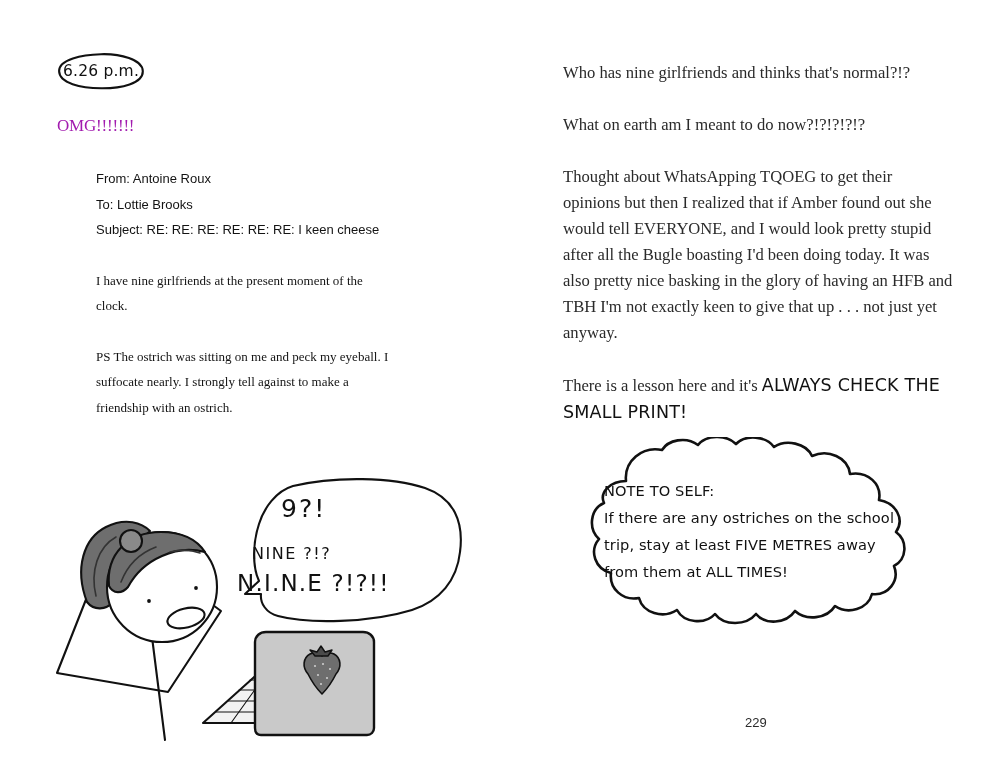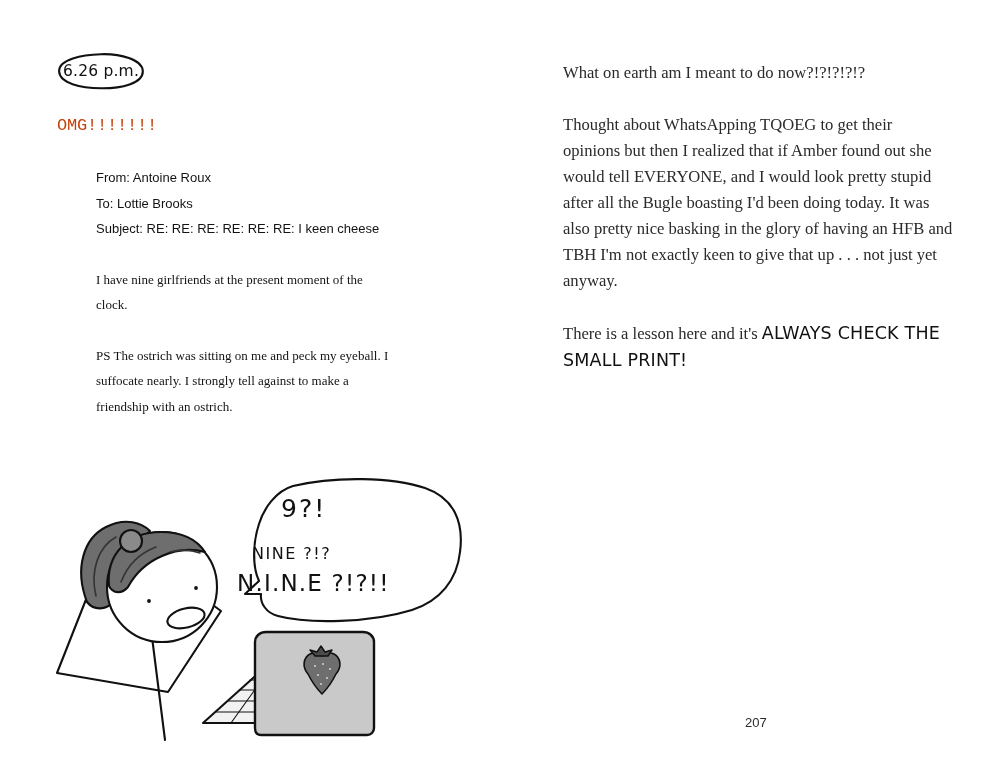--- a/index.html
+++ b/index.html
@@ -60,24 +60,24 @@
     z-index: 2;
     font-family: "DejaVu Sans", sans-serif;
     font-size: 15.5px;
     letter-spacing: .2px;
     color: #111;
     white-space: nowrap;
   }
 
   
   .shout {
-    font-family: Liberation Mono, monospace;
+    font-family: Liberation Serif, serif;
     font-size: 17px;
     font-weight: 400;
-    color: #c2410c;
+    color: #a21caf;
     letter-spacing: -0.2px;
     margin: 0 0 30px 0;
     white-space: nowrap;
   }
   .shout.livid { letter-spacing: -0.9px; }
 
   
   .email {
     margin-left: 39px;
     margin-top: 6px;
@@ -259,21 +259,53 @@
     </svg>
 
     <div class="speech-text">
       <span class="speech-line sl1">9?!</span>
       <span class="speech-line sl2">NINE ?!?</span>
       <span class="speech-line sl3">N.I.N.E ?!?!!</span>
     </div>
   </div>
 
   <div class="col-right">
+    <p class="prose">Who has nine girlfriends and thinks that's normal?!?</p>
     <p class="prose">What on earth am I meant to do now?!?!?!?!?</p>
     <p class="prose">Thought about WhatsApping TQOEG to get their opinions but then I realized that if Amber found out she would tell EVERYONE, and I would look pretty stupid after all the Bugle boasting I'd been doing today. It was also pretty nice basking in the glory of having an HFB and TBH I'm not exactly keen to give that up . . . not just yet anyway.</p>
     <p class="prose"><span>There is a lesson here and it's </span><span class="hand-inline">ALWAYS CHECK THE SMALL PRINT!</span></p>
   </div>
 
-
-  <div class="page-num">207</div>
+  <div class="cloud-wrap">
+    <svg width="364" height="190" viewBox="0 0 364 190">
+      <path d="M60 44
+               C58 24 76 9 96 13
+               C102 3 120 -1 132 8
+               C140 -2 160 -3 170 7
+               C180 -3 200 -1 208 10
+               C220 2 240 6 246 19
+               C262 12 282 20 284 37
+               C302 34 316 47 313 63
+               C330 66 339 82 330 95
+               C342 104 341 122 328 129
+               C334 144 322 159 306 157
+               C302 172 282 178 269 169
+               C261 182 240 184 229 174
+               C220 187 199 188 190 177
+               C180 189 158 189 149 177
+               C139 188 118 186 111 173
+               C97 182 77 176 73 161
+               C57 164 43 152 45 136
+               C29 132 23 114 33 102
+               C22 92 24 72 38 66
+               C33 55 45 44 60 44 Z" fill="#ffffff" stroke="#111111" stroke-width="2.6" stroke-linejoin="round"></path>
+    </svg>
+    <div class="cloud-text">
+      <div class="line">NOTE TO SELF:</div>
+      <div class="line">If there are any ostriches on the school</div>
+      <div class="line">trip, stay at least FIVE METRES away</div>
+      <div class="line">from them at ALL TIMES!</div>
+    </div>
+  </div>
+
+  <div class="page-num">229</div>
 
 </div>
 
 </body></html>

